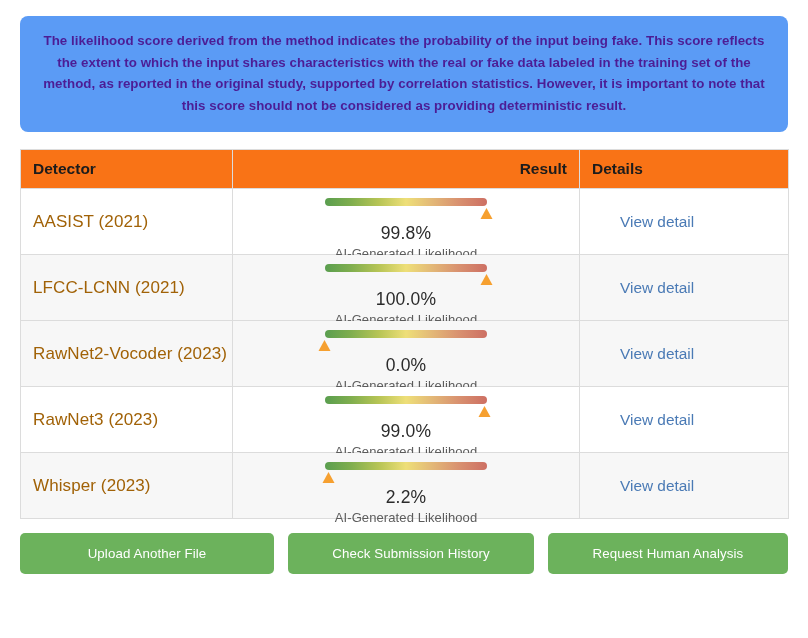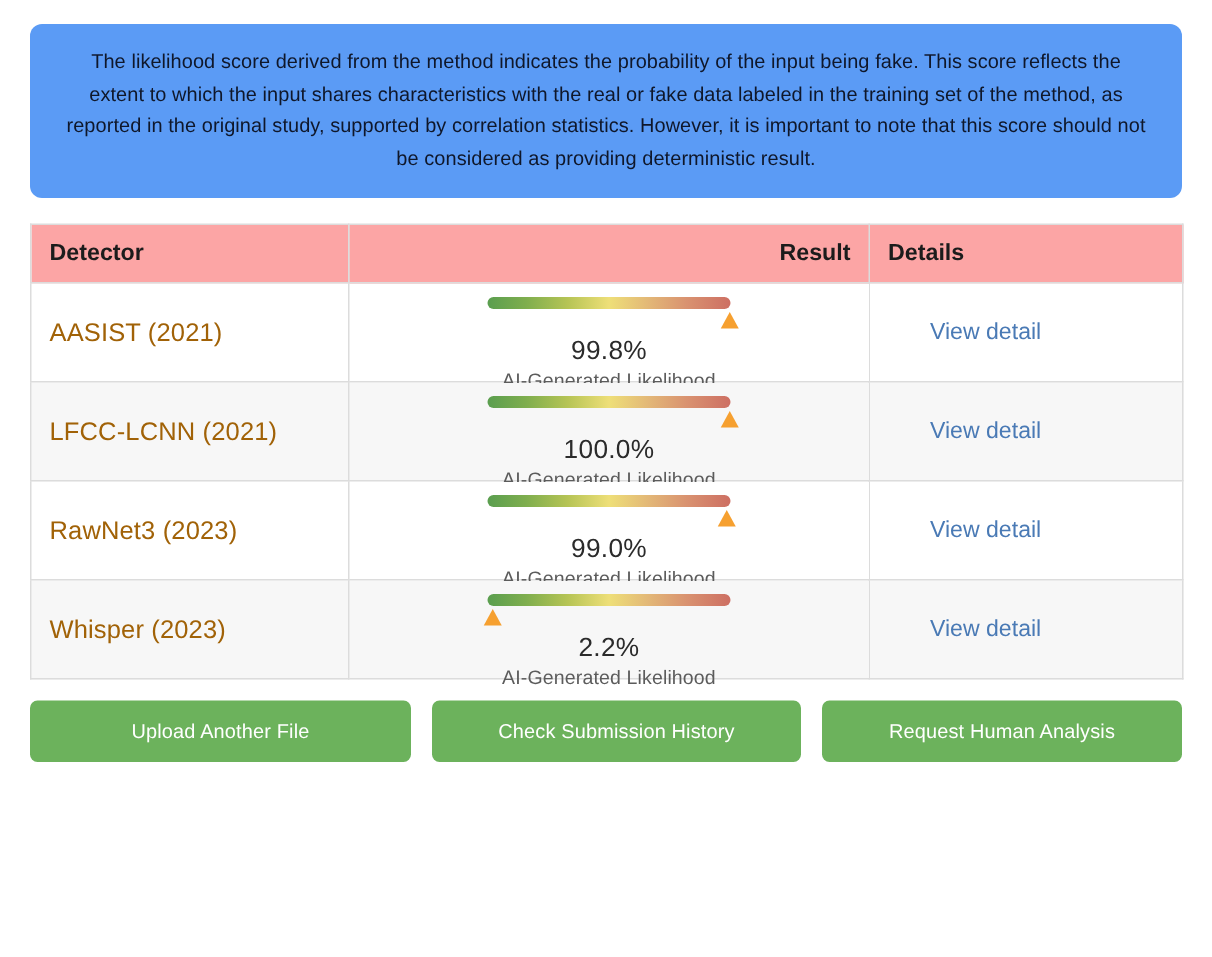--- a/index.html
+++ b/index.html
@@ -15,40 +15,40 @@
     position: relative;
     width: 808px;
     height: 638px;
     padding: 0 20px;
   }
 
   
   .notice {
     margin-top: 16px;
     background: #5b9bf5;
-    color: #0f172a;
+    color: #4c1d95;
     border-radius: 8px;
     padding: 14px 22px 16px 22px;
     text-align: center;
     font-size: 13.3px;
     line-height: 1.62;
-    font-weight: 400;
+    font-weight: 700;
     letter-spacing: 0.05px;
   }
 
   
   .results-table {
     margin-top: 17px;
     width: 768px;
     border-collapse: collapse;
     border: 1px solid #dcdcdc;
     table-layout: fixed;
   }
   .results-table th {
-    background: #fca5a5;
+    background: #f97316;
     border: 1px solid #dcdcdc;
     font-size: 15.5px;
     font-weight: bold;
     color: #1c1c1c;
     padding: 10px 12px;
     text-align: left;
     height: 36px;
   }
   .results-table th.col-result { text-align: right; }
   .results-table td {
@@ -215,20 +215,35 @@
                 <div class="gauge-bar">
                   <div class="gauge-marker" style="left: 162px;"></div>
                 </div>
                 <div class="gauge-value">100.0%</div>
                 <div class="gauge-label">AI-Generated Likelihood</div>
               </div>
             </div>
           </td>
           <td><a class="detail-link">View detail</a></td>
         </tr>
+        <tr class="alt">
+          <td><span class="detector-name">RawNet2-Vocoder (2023)</span></td>
+          <td class="result-cell">
+            <div class="gauge-wrap">
+              <div class="gauge">
+                <div class="gauge-bar">
+                  <div class="gauge-marker" style="left: 0px;"></div>
+                </div>
+                <div class="gauge-value">0.0%</div>
+                <div class="gauge-label">AI-Generated Likelihood</div>
+              </div>
+            </div>
+          </td>
+          <td><a class="detail-link">View detail</a></td>
+        </tr>
         <tr>
           <td><span class="detector-name">RawNet3 (2023)</span></td>
           <td class="result-cell">
             <div class="gauge-wrap">
               <div class="gauge">
                 <div class="gauge-bar">
                   <div class="gauge-marker" style="left: 160.38px;"></div>
                 </div>
                 <div class="gauge-value">99.0%</div>
                 <div class="gauge-label">AI-Generated Likelihood</div>

